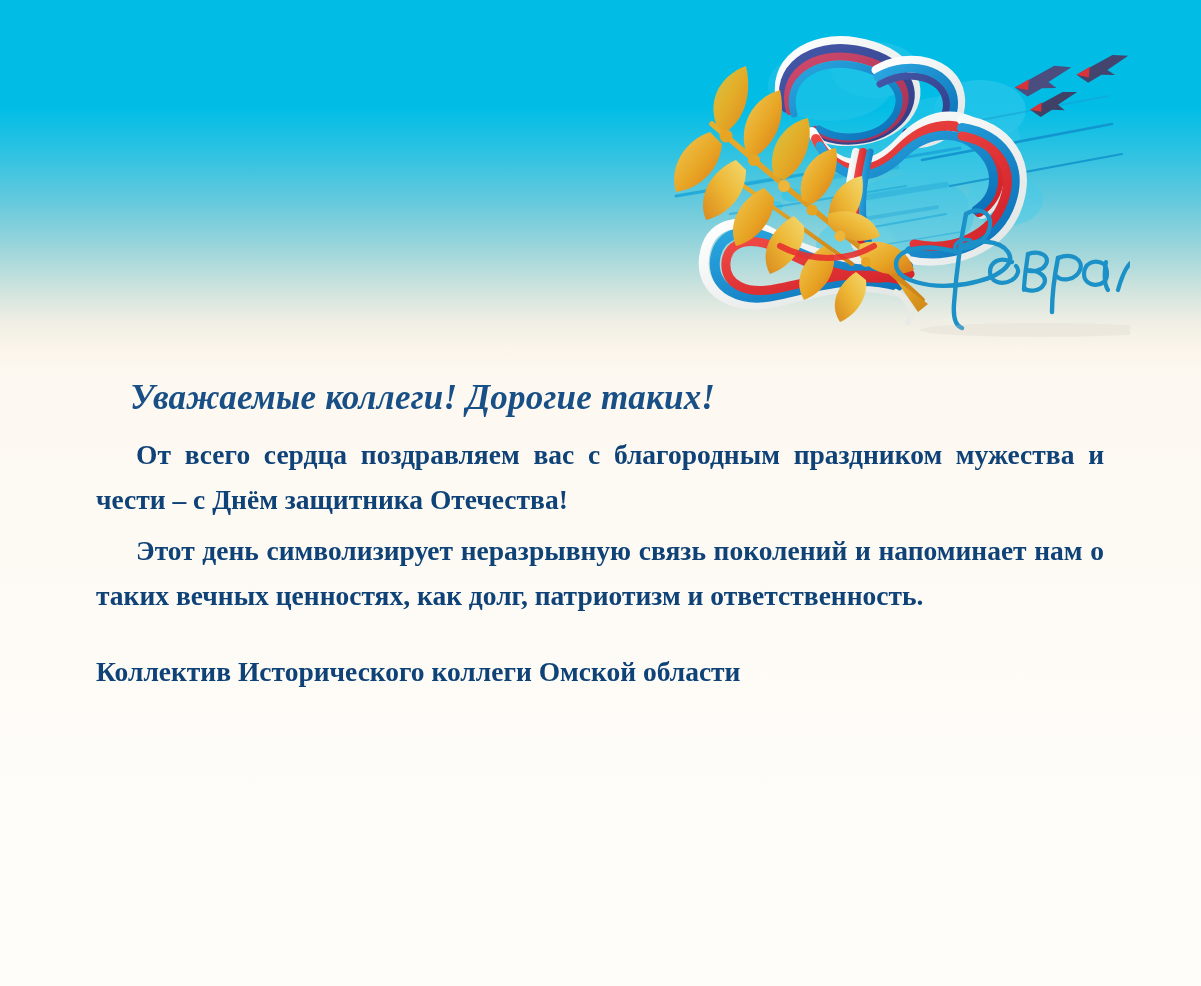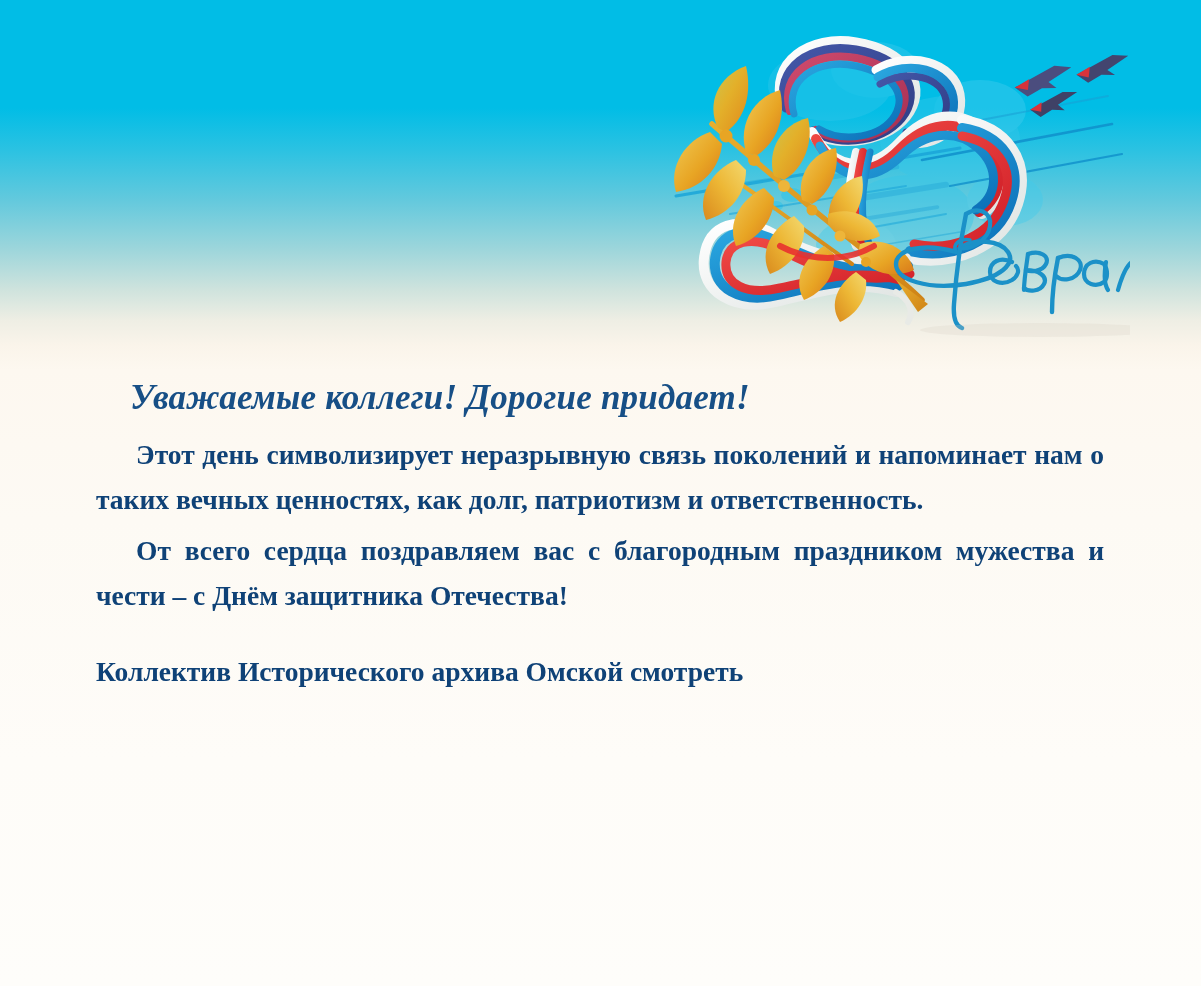--- a/index.html
+++ b/index.html
@@ -312,23 +312,23 @@
           <path d="M296 252 C292 244, 300 238, 310 240" stroke-width="3.6"></path>
         </g>
 
         <ellipse cx="380" cy="330" rx="120" ry="7" fill="#d8cfc4" opacity="0.25"></ellipse>
       </g>
     </svg>
   </div>
 
   <div class="content">
 
-    <h1 class="greeting-heading">Уважаемые коллеги! Дорогие придает!</h1>
+    <h1 class="greeting-heading">Уважаемые коллеги! Дорогие таких!</h1>
+
+    <p class="para para-last-line-left">От всего сердца поздравляем вас с благородным праздником мужества и чести – с Днём защитника Отечества!</p>
 
     <p class="para para-last-line-left">Этот день символизирует неразрывную связь поколений и напоминает нам о таких вечных ценностях, как долг, патриотизм и ответственность.</p>
 
-    <p class="para para-last-line-left">От всего сердца поздравляем вас с благородным праздником мужества и чести – с Днём защитника Отечества!</p>
-
-
-    <p class="signature">Коллектив Исторического архива Омской смотреть</p>
+
+    <p class="signature">Коллектив Исторического коллеги Омской области</p>
   </div>
 
 </div>
 
 </body></html>

